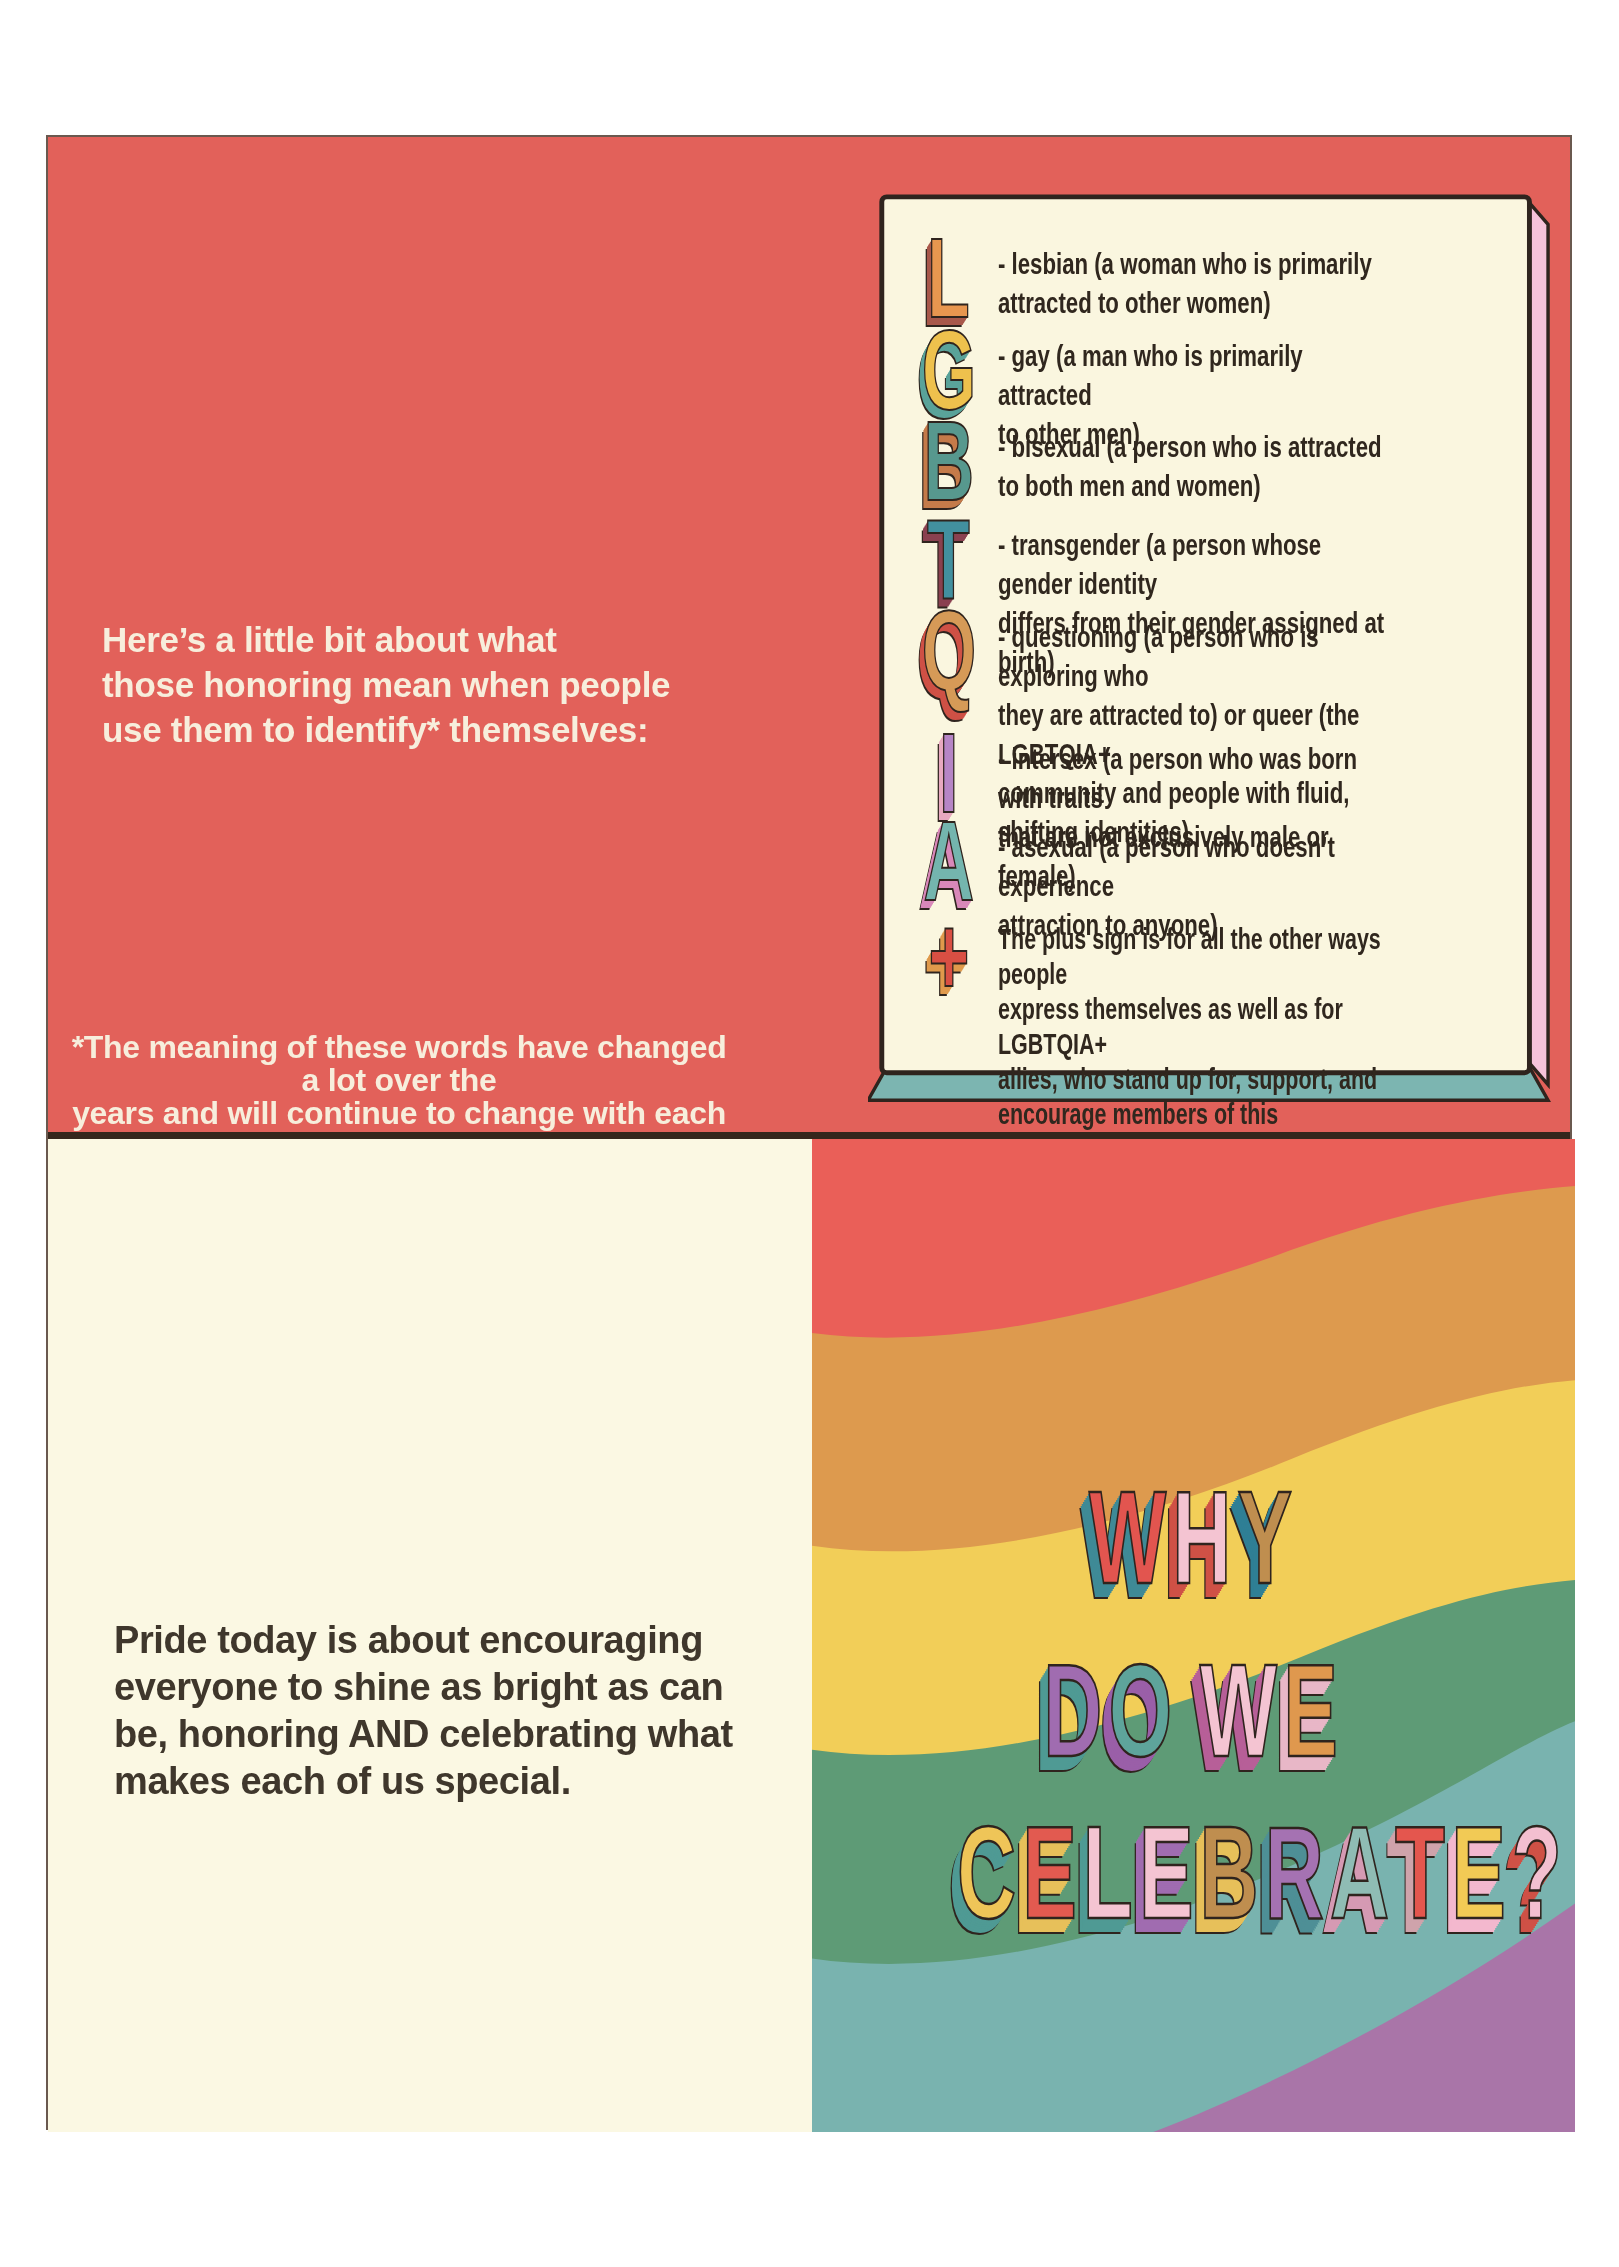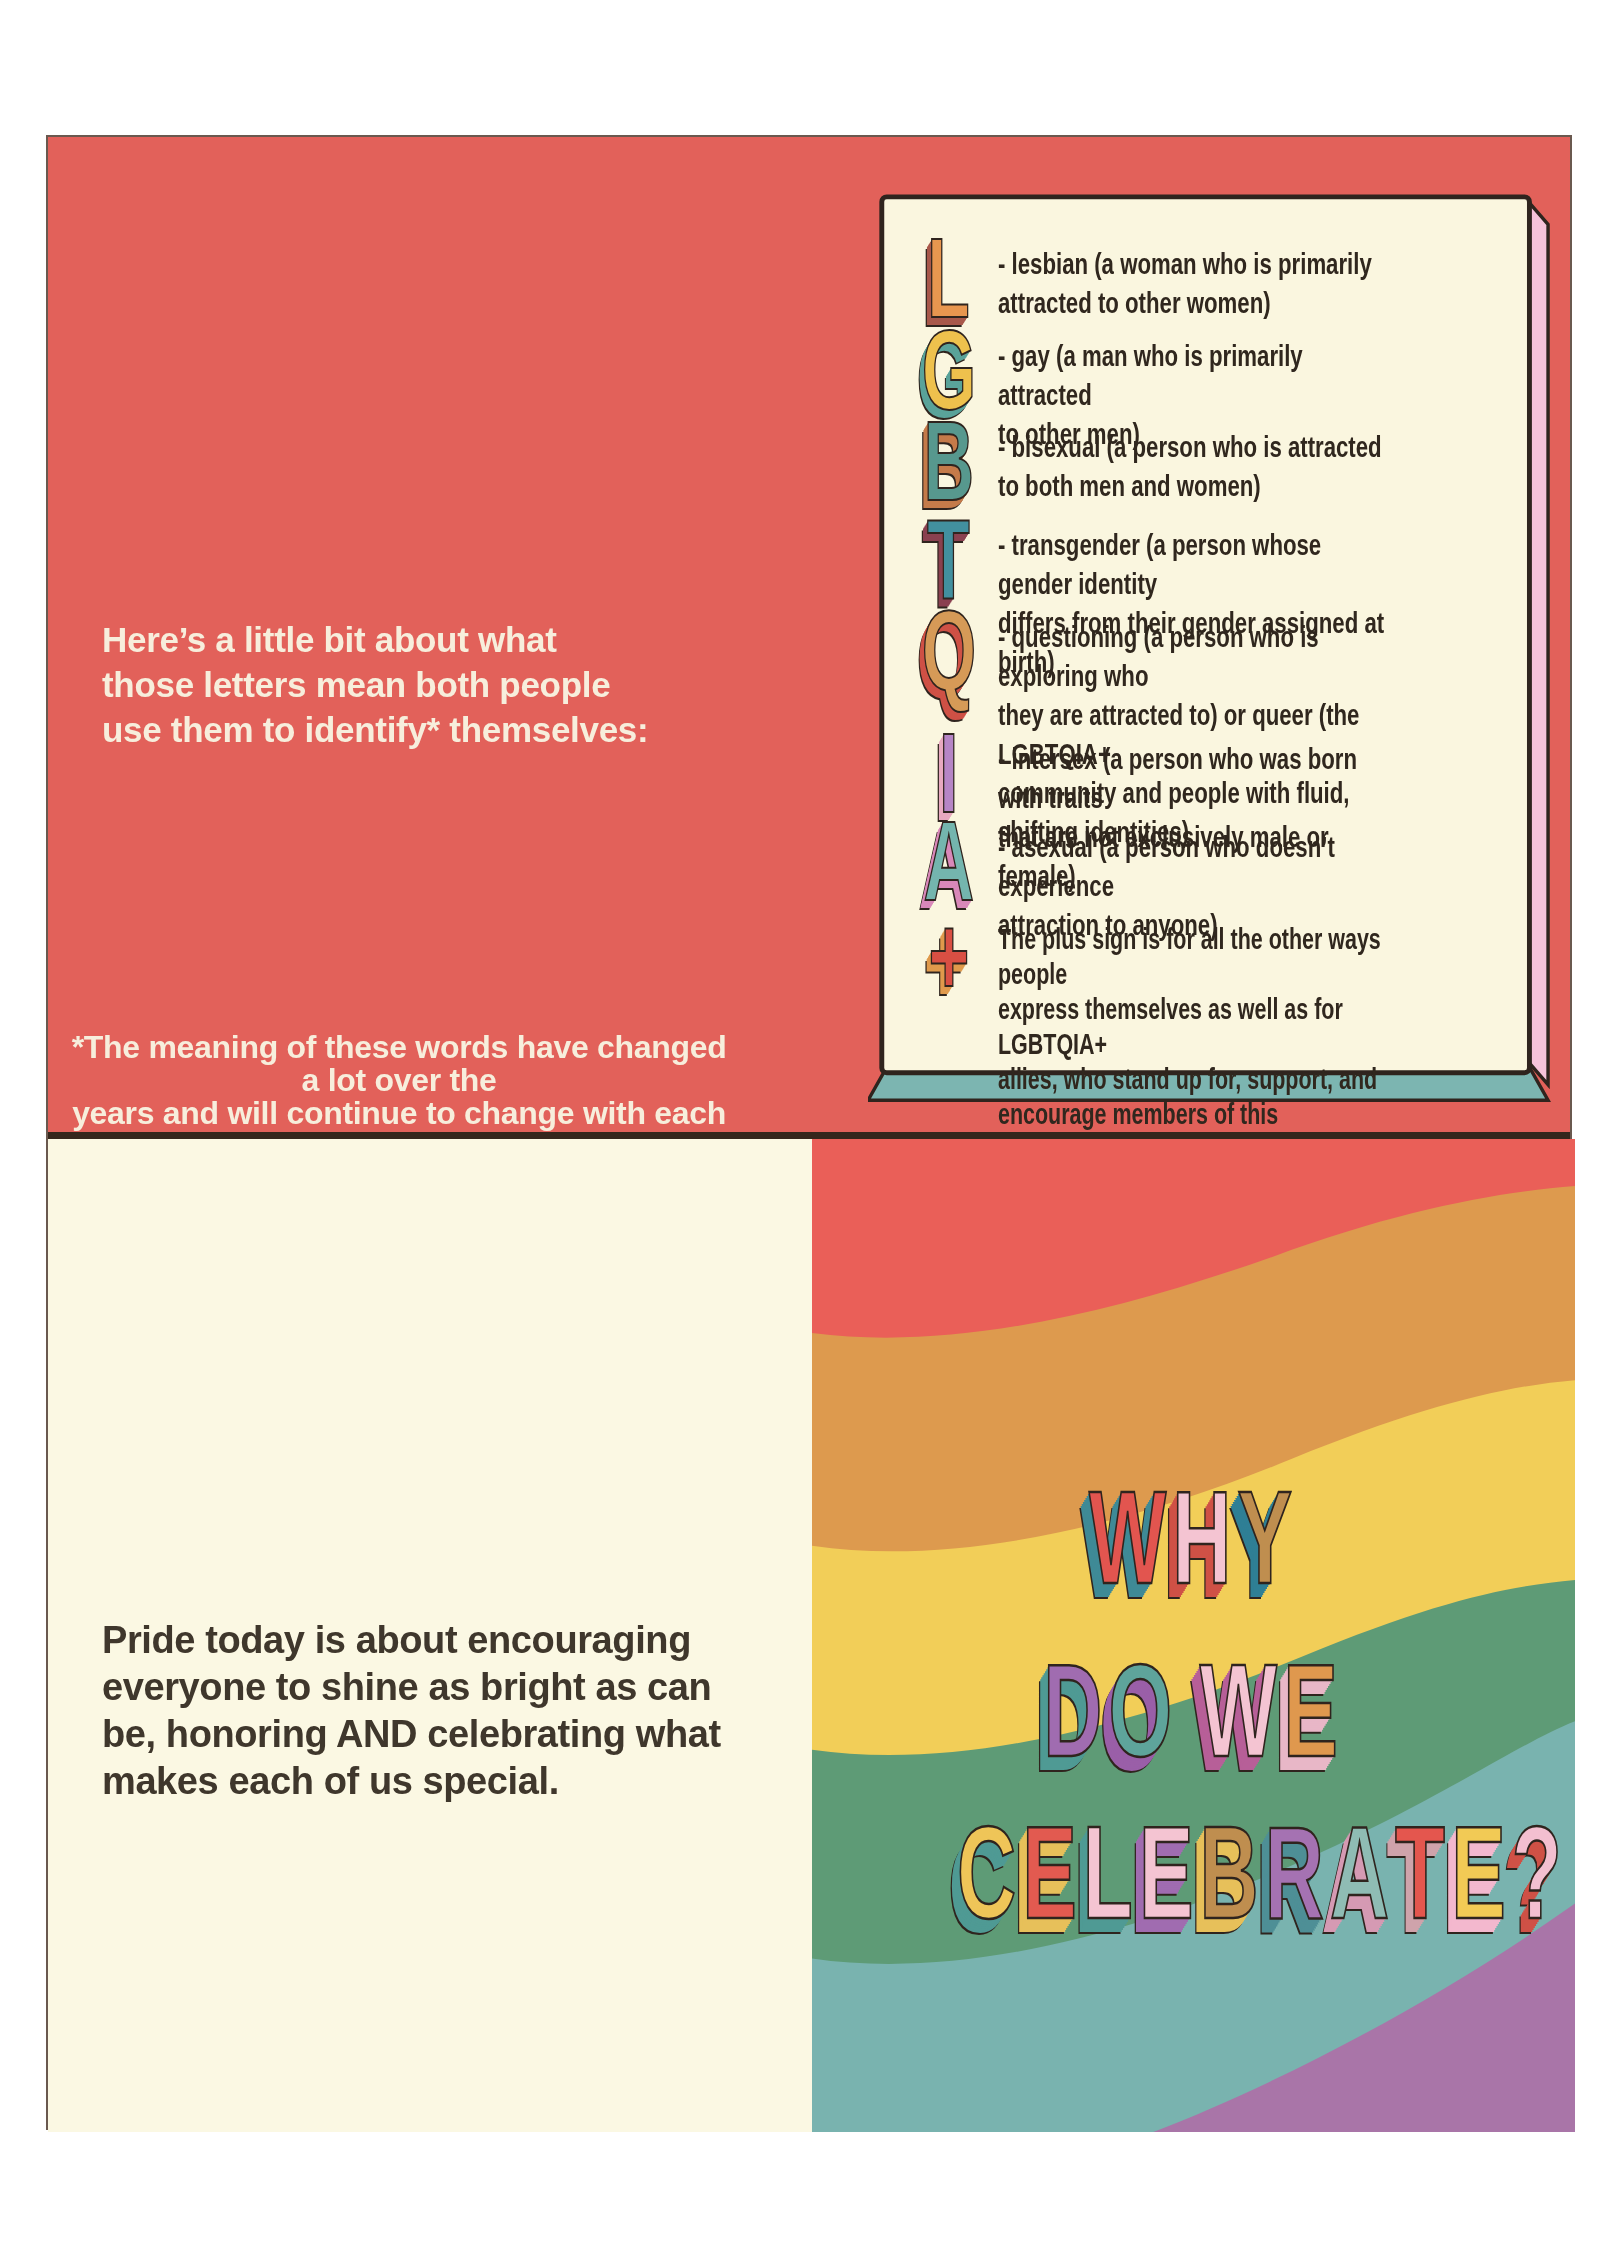--- a/index.html
+++ b/index.html
@@ -23,21 +23,21 @@
       text-shadow:-1px 1px 0 var(--x),-2px 2px 0 var(--x),-2.9px 2.9px 0 var(--x),
                   -3.9px 3.9px 0 var(--x),-4.9px 4.9px 0 var(--x),-5.9px 5.9px 0 var(--x),
                   -6.9px 6.9px 0 var(--x),-7.8px 7.8px 0 var(--x),-9.8px 9.8px 0 #2f241e;}
   .def{white-space:pre-line;color:#30271e;font-size:30px;line-height:39px;font-weight:700;
        transform:scaleX(.74);transform-origin:left top;width:135%;}
   .def.plus{font-size:29px;line-height:35px;}
   
   .fold{position:absolute;left:0;top:995px;width:100%;height:6.9px;background:#35261c;}
   
   .cream-panel{position:absolute;left:0;top:1002px;width:764px;height:993px;background:#fbf8e3;}
-  .pride{position:absolute;left:54px;top:1480px;white-space:pre-line;
+  .pride{position:absolute;left:66px;top:1480px;white-space:pre-line;
          color:#3f372c;font-size:38px;line-height:47px;font-weight:600;letter-spacing:-0.4px;}
   
   .rainbow{position:absolute;left:764px;top:1002px;width:763px;height:993px;overflow:hidden;}
   .rainbow svg{position:absolute;left:0;top:0;width:100%;height:100%;}
   .hline{position:absolute;left:0;right:0;text-align:center;transform:scaleX(.62);
          transform-origin:center top;font-size:132px;line-height:1;font-weight:700;
          letter-spacing:9.8px;white-space:nowrap;}
   .hl{display:inline-block;color:var(--f);-webkit-text-stroke:2.5px #2f241e;
       text-shadow:-2px 2px 0 var(--x),-3.9px 3.9px 0 var(--x),-5.9px 5.9px 0 var(--x),
                   -7.8px 7.8px 0 var(--x),-9.8px 9.8px 0 var(--x),-11.8px 11.8px 0 var(--x),
@@ -45,21 +45,21 @@
   .sp{display:inline-block;width:35px;}
 </style>
 </head>
 <body>
 
 <div class="stage">
   <div class="page" style="background: rgb(226, 97, 90);">
 
     <div>
       <div class="intro">Here’s a little bit about what
-those letters mean both people
+those honoring mean when people
 use them to identify* themselves:</div>
       <div class="footnote">*The meaning of these words have changed a lot over the
 years and will continue to change with each generation.</div>
 
       <svg class="card-svg" width="686" height="921" viewBox="0 0 700 940">
         <polygon points="675,12 694,34 694,912 675,890" fill="#f6c3da" stroke="#2f241e" stroke-width="3.5"></polygon>
         <polygon points="18,896 676,896 694,928 0,928" fill="#7cb5b1" stroke="#2f241e" stroke-width="3.5"></polygon>
         <rect x="14" y="6" width="661" height="894" rx="5" fill="#faf6df" stroke="#2f241e" stroke-width="5"></rect>
       </svg>
       <div class="card-rows">

